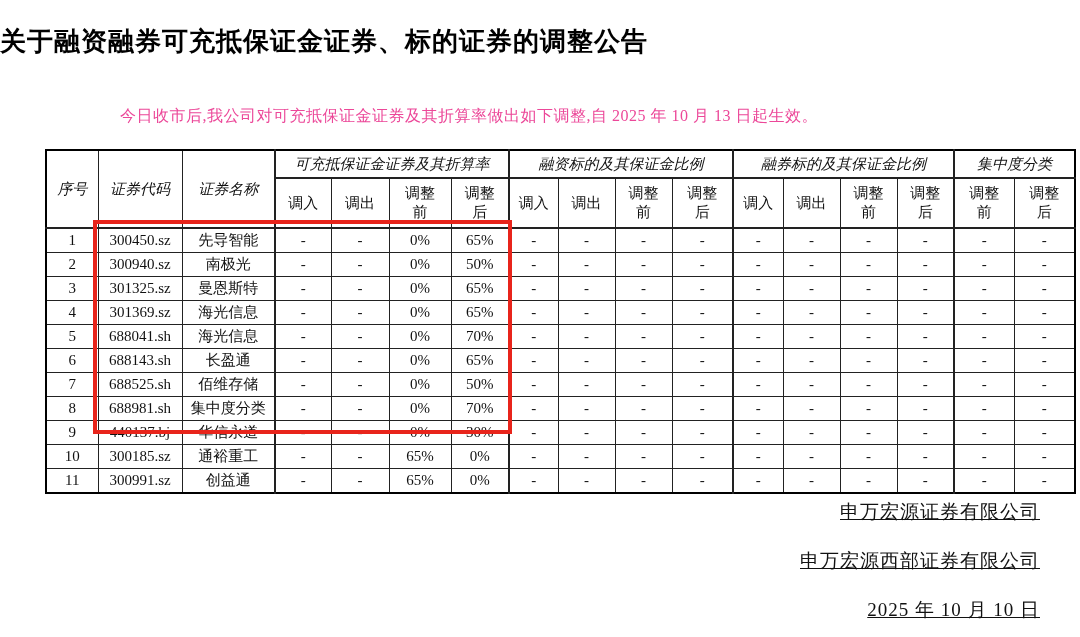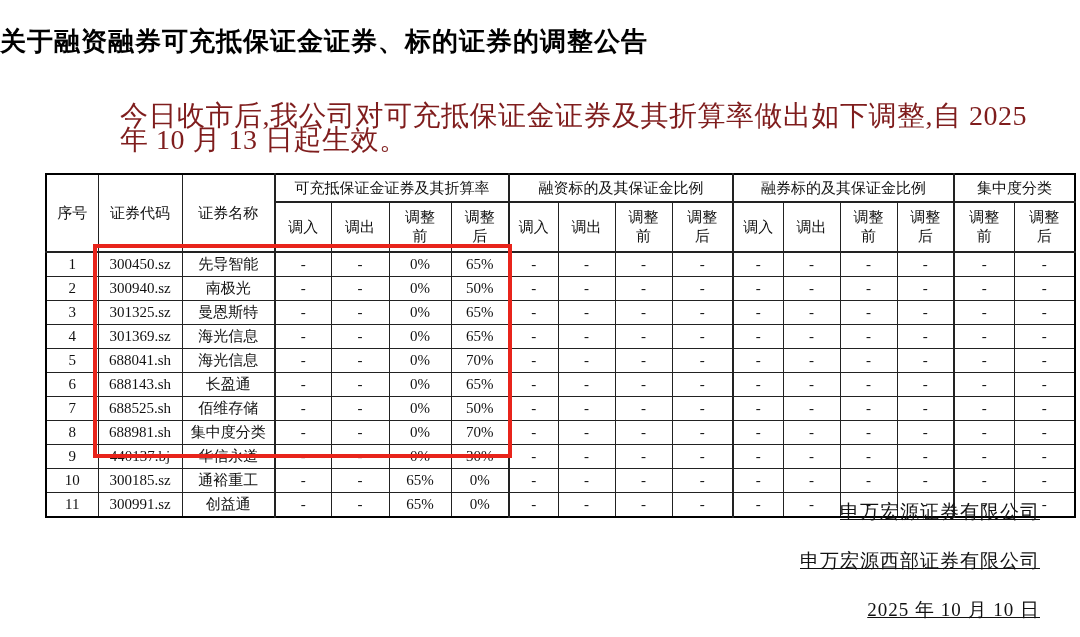--- a/index.html
+++ b/index.html
@@ -7,31 +7,31 @@
     width:1080px;height:637px;background:#ffffff;color:#1a1a1a;
     font-family:"Liberation Serif","DejaVu Serif",serif;
     position:relative;overflow:hidden;
   }
   .title{
     margin:26px 0 0 0;
     font-family:"Liberation Sans","DejaVu Sans",sans-serif;
     font-size:26px;font-weight:700;letter-spacing:1px;line-height:30px;color:#000;
   }
   .intro{
-    margin:48px 35px 0 120px;font-size:28px;line-height:24px;letter-spacing:.5px;color:#7f1d1d;
+    margin:48px 35px 0 120px;font-size:16px;line-height:24px;letter-spacing:.5px;color:#ec4899;
   }
   .table-wrap{position:relative;margin:21px 0 0 45px;width:1029px;}
   table{
     border-collapse:collapse;table-layout:fixed;width:1029px;
     font-size:15px;text-align:center;color:#111;
     border:2px solid #000;
   }
   th,td{border:1px solid #222;padding:0;font-weight:400;overflow:hidden;}
   thead th{border-bottom-width:2px;}
-  thead tr.grp-row th{height:26px;}
+  thead tr.grp-row th{height:26px;font-style:italic;}
   thead tr.sub-row th{height:48px;}
   tbody td{height:23px;}
   
   thead tr.grp-row th:nth-child(3),
   thead tr.grp-row th:nth-child(4),
   thead tr.grp-row th:nth-child(5),
   thead tr.grp-row th:nth-child(6),
   thead tr.sub-row th:nth-child(4),
   thead tr.sub-row th:nth-child(8),
   thead tr.sub-row th:nth-child(12),

